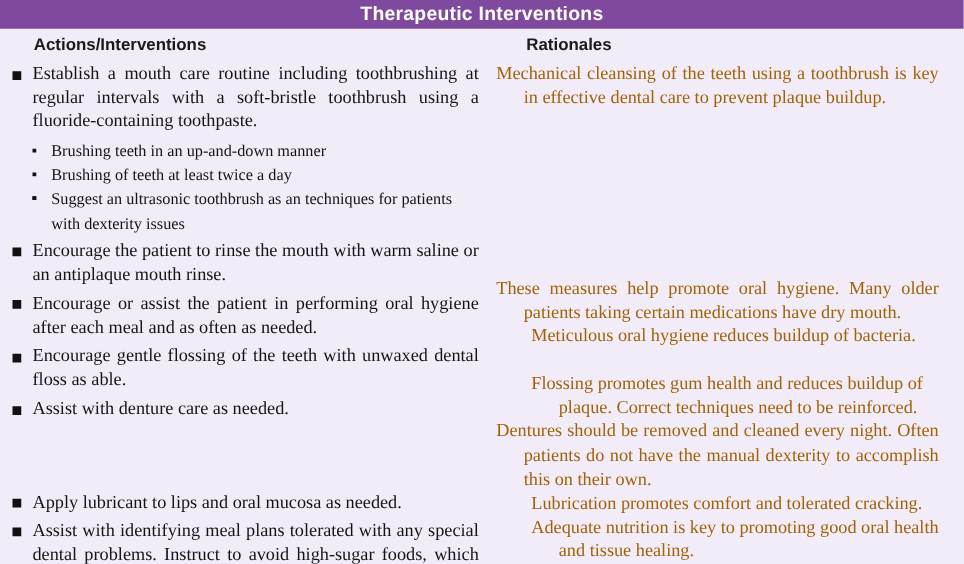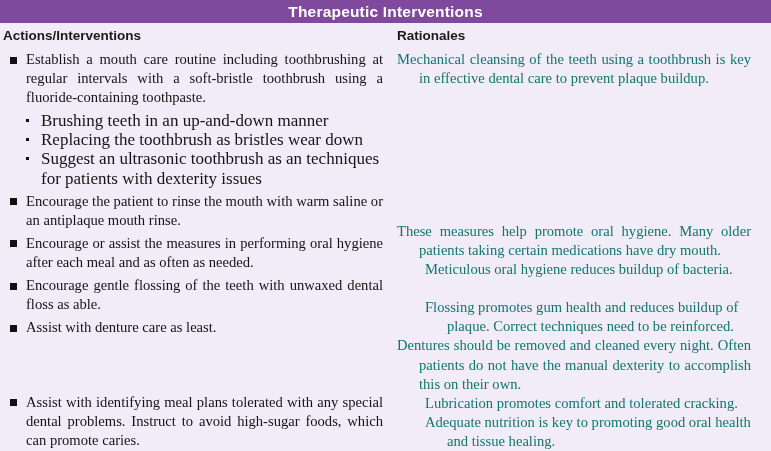--- a/index.html
+++ b/index.html
@@ -56,20 +56,21 @@
   }
 
   .col-header {
     font-family: "Liberation Sans", "DejaVu Sans", sans-serif;
     font-weight: bold;
     font-size: 13.5px;
     color: #1a1a1a;
     line-height: 16px;
     margin-bottom: 6px;
     white-space: nowrap;
+    margin-left: 24px;
   }
   ul.bullets {
     list-style: none;
     margin: 0;
     padding: 0;
   }
   li.bullet-item {
     position: relative;
     padding-left: 19px;
     font-size: 14.6px;
@@ -92,42 +93,42 @@
   }
 
   ul.subbullets {
     list-style: none;
     margin: 0;
     padding: 0;
   }
   li.sub-item {
     position: relative;
     padding-left: 38px;
-    font-size: 17px;
+    font-size: 13px;
     line-height: 19.1px;
     color: #141414;
     text-align: left;
     margin: 0;
   }
   li.sub-item > .sub-marker {
     position: absolute;
     left: 23px;
     top: 7.5px;
     width: 3px;
     height: 3px;
     background: #111111;
     display: block;
   }
 
   
   p.rationale {
     margin: 0;
     font-size: 14.6px;
     line-height: 19.1px;
-    color: #0f766e;
+    color: #a16207;
     padding-left: 22px;
     text-indent: -22px;
     text-align: justify;
   }
   p.rationale.no-justify {
     text-align: left;
     margin-left: 28px;
   }
   .spacer-line {
     height: 19.1px;
@@ -155,60 +156,58 @@
         <span>Establish a mouth care routine including toothbrushing at regular intervals with a soft-bristle toothbrush using a fluoride-containing toothpaste.</span>
       </li>
 
       <ul class="subbullets">
         <li class="sub-item">
           <span class="sub-marker"></span>
           <span>Brushing teeth in an up-and-down manner</span>
         </li>
         <li class="sub-item">
           <span class="sub-marker"></span>
-        </li>
-        <li class="sub-item">
-          <span class="sub-marker"></span>
-        </li>
-        <li class="sub-item">
-          <span class="sub-marker"></span>
-          <span>Replacing the toothbrush as bristles wear down</span>
+          <span>Brushing of teeth at least twice a day</span>
+        </li>
+        <li class="sub-item">
+          <span class="sub-marker"></span>
         </li>
         <li class="sub-item">
           <span class="sub-marker"></span>
           <span>Suggest an ultrasonic toothbrush as an techniques for patients with dexterity issues</span>
         </li>
       </ul>
 
       <li class="bullet-item">
         <span class="bullet-marker"></span>
         <span>Encourage the patient to rinse the mouth with warm saline or an antiplaque mouth rinse.</span>
       </li>
 
       <li class="bullet-item">
         <span class="bullet-marker"></span>
-        <span>Encourage or assist the measures in performing oral hygiene after each meal and as often as needed.</span>
+        <span>Encourage or assist the patient in performing oral hygiene after each meal and as often as needed.</span>
       </li>
 
       <li class="bullet-item">
         <span class="bullet-marker"></span>
         <span>Encourage gentle flossing of the teeth with unwaxed dental floss as able.</span>
       </li>
 
       <li class="bullet-item no-justify">
         <span class="bullet-marker"></span>
-        <span>Assist with denture care as least.</span>
+        <span>Assist with denture care as needed.</span>
       </li>
 
       <div class="spacer-line"></div>
       <div class="spacer-line"></div>
       <div class="spacer-half"></div>
 
       <li class="bullet-item no-justify">
         <span class="bullet-marker"></span>
+        <span>Apply lubricant to lips and oral mucosa as needed.</span>
       </li>
 
       <li class="bullet-item">
         <span class="bullet-marker"></span>
         <span>Assist with identifying meal plans tolerated with any special dental problems. Instruct to avoid high-sugar foods, which can promote caries.</span>
       </li>
 
     </ul>
   </div>
 

